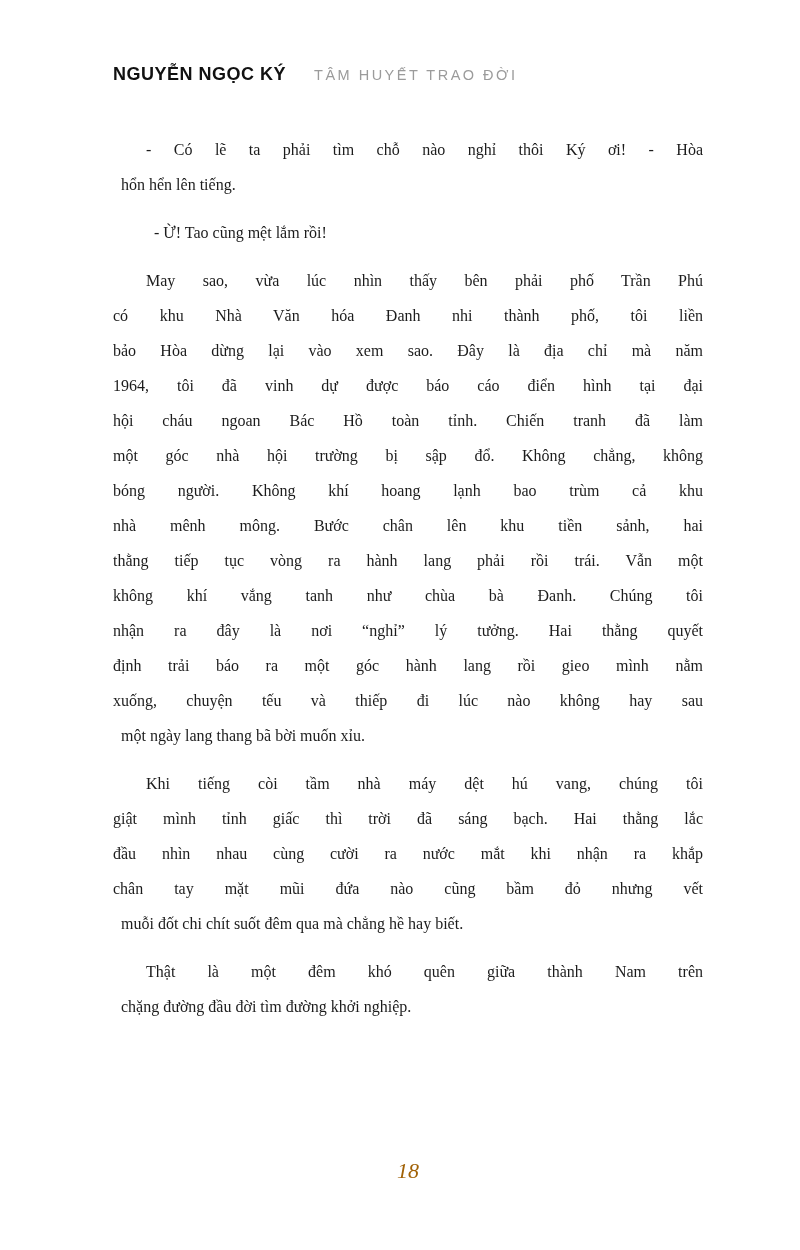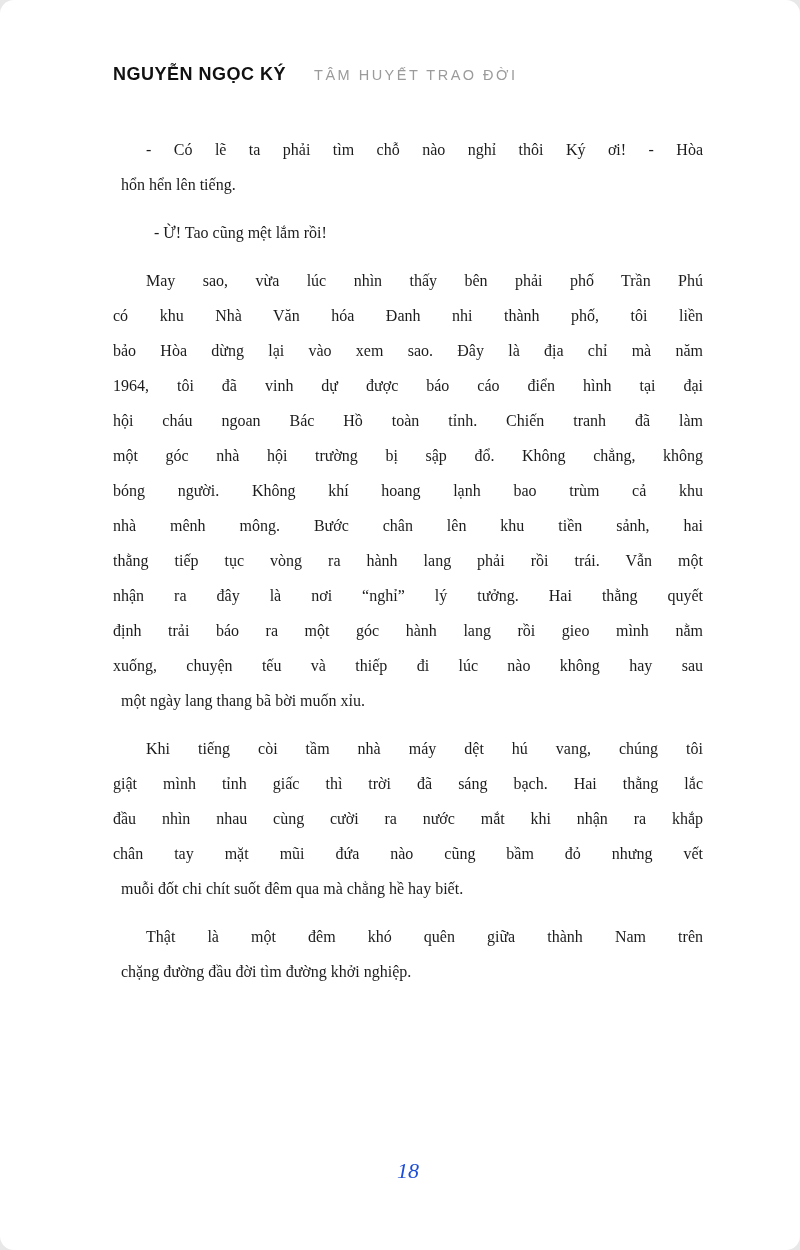--- a/index.html
+++ b/index.html
@@ -8,21 +8,20 @@
     background: #e8e8e8;
   }
   .page {
     position: relative;
     width: 800px;
     height: 1250px;
     margin: 0 auto;
     background: #ffffff;
     overflow: hidden;
     font-family: "Liberation Serif", "DejaVu Serif", serif;
-    border-radius: 14px;
   }
   .running-header {
     position: absolute;
     top: 64px;
     left: 113px;
     width: 590px;
     display: flex;
     align-items: baseline;
     white-space: nowrap;
     font-family: "Liberation Sans", "DejaVu Sans", sans-serif;
@@ -65,21 +64,21 @@
     margin-left: 8px;
   }
   .page-number {
     position: absolute;
     top: 1158px;
     left: 113px;
     width: 590px;
     text-align: center;
     font-style: italic;
     font-size: 22px;
-    color: #1d4ed8;
+    color: #a16207;
   }
 </style>
 </head>
 <body>
 
 <div class="page">
 
   <div class="running-header">
     <span class="author">NGUYỄN NGỌC KÝ</span>
     <span class="book-title">TÂM HUYẾT TRAO ĐỜI</span>
@@ -97,20 +96,21 @@
       <div class="paragraph">
         <div class="text-line first">May sao, vừa lúc nhìn thấy bên phải phố Trần Phú</div>
         <div class="text-line">có khu Nhà Văn hóa Đanh nhi thành phố, tôi liền</div>
         <div class="text-line">bảo Hòa dừng lại vào xem sao. Đây là địa chỉ mà năm</div>
         <div class="text-line">1964, tôi đã vinh dự được báo cáo điển hình tại đại</div>
         <div class="text-line">hội cháu ngoan Bác Hồ toàn tỉnh. Chiến tranh đã làm</div>
         <div class="text-line">một góc nhà hội trường bị sập đổ. Không chẳng, không</div>
         <div class="text-line">bóng người. Không khí hoang lạnh bao trùm cả khu</div>
         <div class="text-line">nhà mênh mông. Bước chân lên khu tiền sảnh, hai</div>
         <div class="text-line">thằng tiếp tục vòng ra hành lang phải rồi trái. Vẫn một</div>
+        <div class="text-line">không khí vắng tanh như chùa bà Đanh. Chúng tôi</div>
         <div class="text-line">nhận ra đây là nơi “nghỉ” lý tưởng. Hai thằng quyết</div>
         <div class="text-line">định trải báo ra một góc hành lang rồi gieo mình nằm</div>
         <div class="text-line">xuống, chuyện tếu và thiếp đi lúc nào không hay sau</div>
         <div class="text-line last">một ngày lang thang bã bời muốn xỉu.</div>
       </div>
       <div class="paragraph">
         <div class="text-line first">Khi tiếng còi tầm nhà máy dệt hú vang, chúng tôi</div>
         <div class="text-line">giật mình tỉnh giấc thì trời đã sáng bạch. Hai thằng lắc</div>
         <div class="text-line">đầu nhìn nhau cùng cười ra nước mắt khi nhận ra khắp</div>
         <div class="text-line">chân tay mặt mũi đứa nào cũng bầm đỏ nhưng vết</div>

